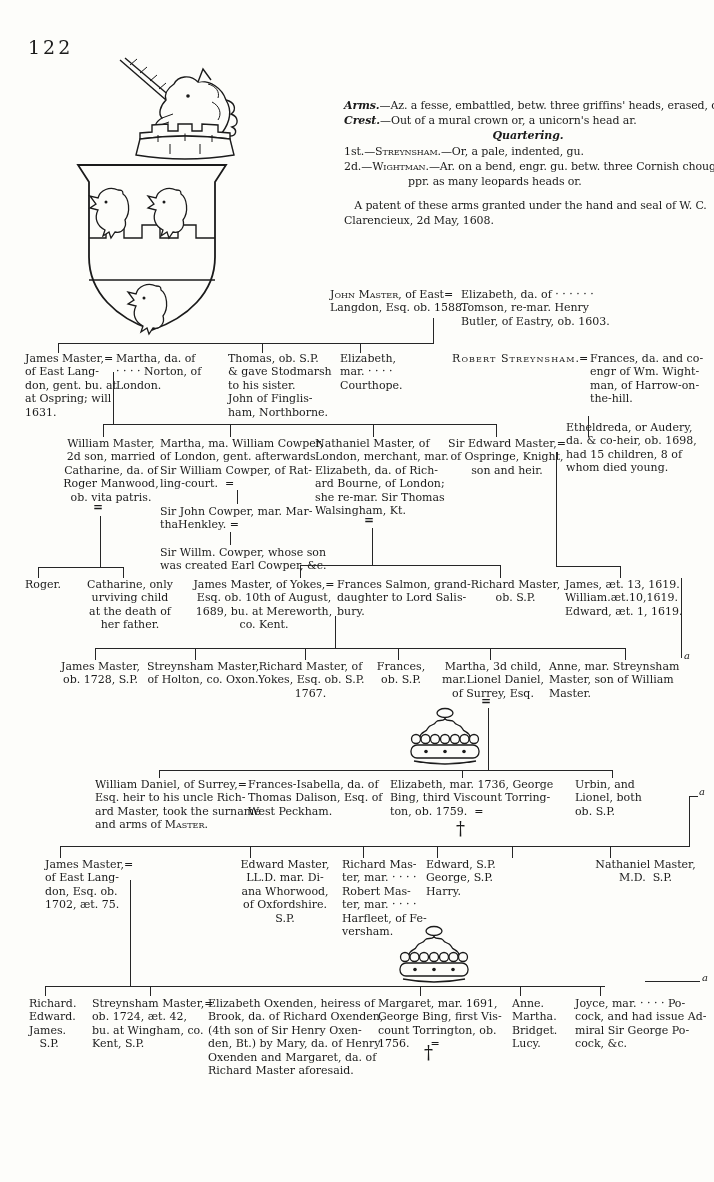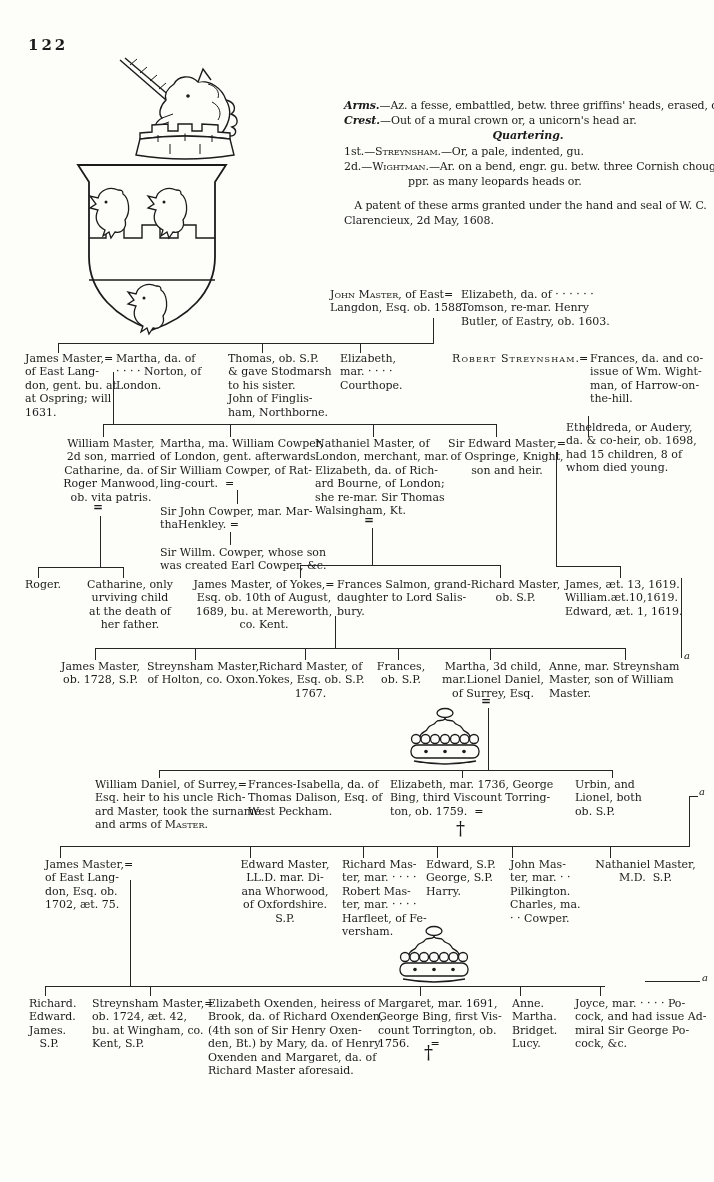--- a/index.html
+++ b/index.html
@@ -3,21 +3,21 @@
 <meta charset="utf-8">
 <style>
   html,body{margin:0;padding:0;background:#d8d8d4;}
   .page{position:relative;width:714px;height:1182px;margin:0 auto;background:#fdfdfa;
         font-family:"DejaVu Serif","Liberation Serif",serif;color:#1b1b1b;overflow:hidden;}
   .b{position:absolute;white-space:pre;font-size:11px;line-height:13.4px;letter-spacing:0;}
   .c{text-align:center;}
   .sc{font-variant:small-caps;margin-top:12px;}
   .scw{font-variant:small-caps;letter-spacing:1.1px;}
   .it{font-style:italic;font-weight:bold;}
-  .pn{position:absolute;left:28px;top:36px;font-size:15px;font-weight:bold;letter-spacing:3px;}
+  .pn{position:absolute;left:28px;top:36px;font-size:19px;font-weight:normal;letter-spacing:3px;}
   .blazon{position:absolute;left:344px;top:98px;width:368px;font-size:11px;line-height:15.2px;letter-spacing:-0.1px;}
   .blazon div{white-space:pre;}
   .q2cont{padding-left:64px;}
   .patent{margin-top:9px;}
   .ln{position:absolute;background:#262626;}
   .mk{position:absolute;font-size:12px;font-weight:bold;letter-spacing:-1px;}
   .dg{position:absolute;font-size:18px;}
   .cont{position:absolute;font-size:10px;font-style:italic;}
   svg{position:absolute;overflow:visible;}
   svg *{vector-effect:non-scaling-stroke;}
@@ -86,21 +86,21 @@
   <div class="b" style="left:228px;top:352px">Thomas, ob. S.P.
 &amp; gave Stodmarsh
 to his sister.
 John of Finglis-
 ham, Northborne.</div>
   <div class="b" style="left:340px;top:352px">Elizabeth,
 mar. · · · ·
 Courthope.</div>
   <div class="b" style="left:452px;top:352px"><span class="scw">Robert Streynsham</span><span>.=</span></div>
   <div class="b" style="left:590px;top:352px">Frances, da. and co-
-issue of Wm. Wight-
+engr of Wm. Wight-
 man, of Harrow-on-
 the-hill.</div>
 
   <div class="b c" style="left:55px;top:437px;width:112px">William Master,
 2d son, married
 Catharine, da. of
 Roger Manwood,
 ob. vita patris.</div>
   <div class="b" style="left:160px;top:437px">Martha, ma. William Cowper,
 of London, gent. afterwards
@@ -203,25 +203,20 @@
 S.P.</div>
   <div class="b" style="left:342px;top:858px">Richard Mas-
 ter, mar. · · · ·
 Robert Mas-
 ter, mar. · · · ·
 Harfleet, of Fe-
 versham.</div>
   <div class="b" style="left:426px;top:858px">Edward, S.P.
 George, S.P.
 Harry.</div>
-  <div class="b" style="left:510px;top:858px">John Mas-
-ter, mar. · ·
-Pilkington.
-Charles, ma.
-· · Cowper.</div>
   <div class="b c" style="left:588px;top:858px;width:115px">Nathaniel Master,
 M.D.  S.P.</div>
 
   <svg style="left:395px;top:924px" width="78" height="62" viewBox="0 0 78 62" fill="none" stroke="#1b1b1b" stroke-width="1.3">
     <ellipse cx="39" cy="7" rx="8" ry="4.5" fill="#fdfdfa"></ellipse>
     <path d="M39,11 L39,17"></path>
     <path d="M14,31 C15,25 20,27 22,22 C24,18 28,20 30,16 C32,13 36,16 39,13 C42,16 46,13 48,16 C50,20 54,18 56,22 C58,27 63,25 64,31" fill="#fdfdfa"></path>
     <g fill="#fdfdfa">
       <circle cx="10" cy="33" r="4.5"></circle>
         <circle cx="19.5" cy="33" r="4.5"></circle>

